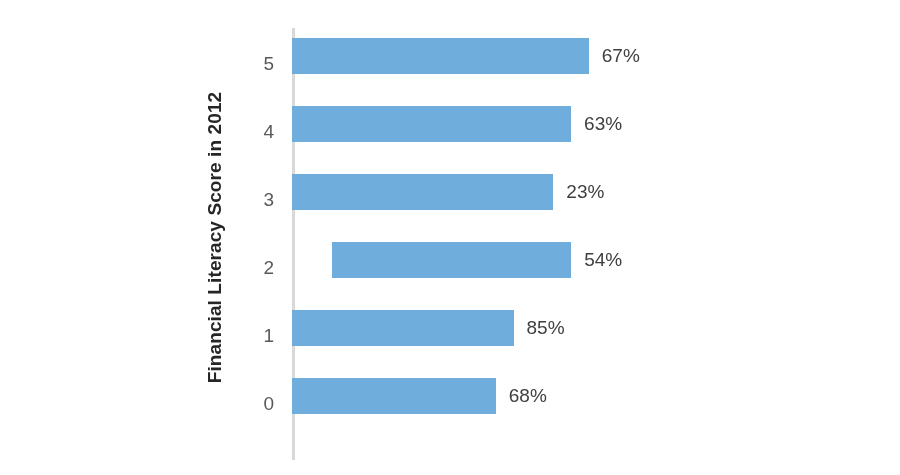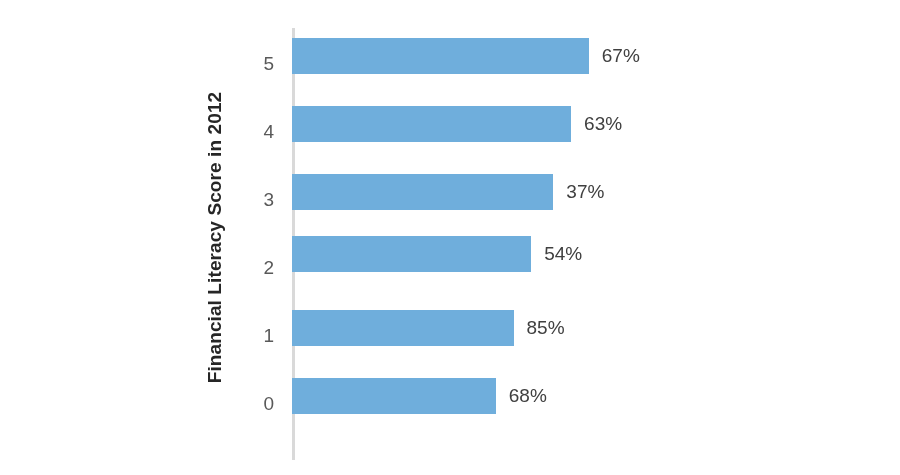--- a/index.html
+++ b/index.html
@@ -127,24 +127,24 @@
       <div class="bar-value-label">67%</div>
     </div>
 
     <div class="bar-row" style="top:86px;">
       <div class="bar-rect" style="width: 279.09px; background: rgb(111, 174, 220);"></div>
       <div class="bar-value-label">63%</div>
     </div>
 
     <div class="bar-row" style="top:154px;">
       <div class="bar-rect" style="width: 261.37px; background: rgb(111, 174, 220);"></div>
-      <div class="bar-value-label">37%</div>
+      <div class="bar-value-label">23%</div>
     </div>
 
-    <div class="bar-row" style="top:216px;">
+    <div class="bar-row" style="top:222px;margin-left:40px;">
       <div class="bar-rect" style="width: 239.22px; background: rgb(111, 174, 220);"></div>
       <div class="bar-value-label">54%</div>
     </div>
 
     <div class="bar-row" style="top:290px;">
       <div class="bar-rect" style="width: 221.5px; background: rgb(111, 174, 220);"></div>
       <div class="bar-value-label">85%</div>
     </div>
 
     <div class="bar-row" style="top:358px;">

